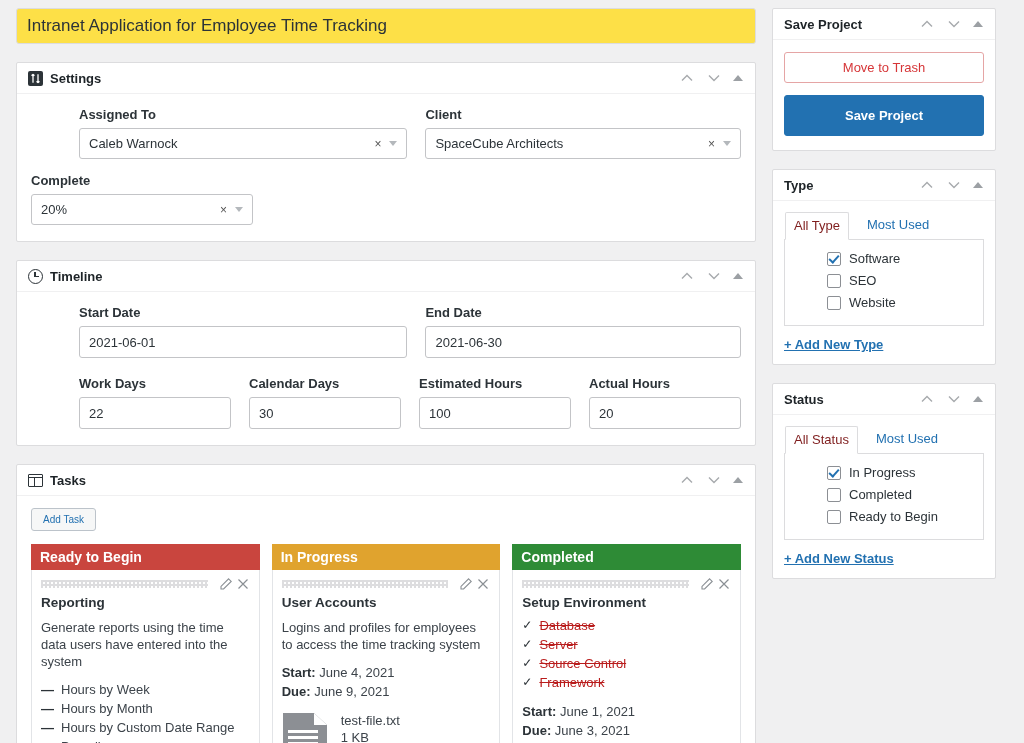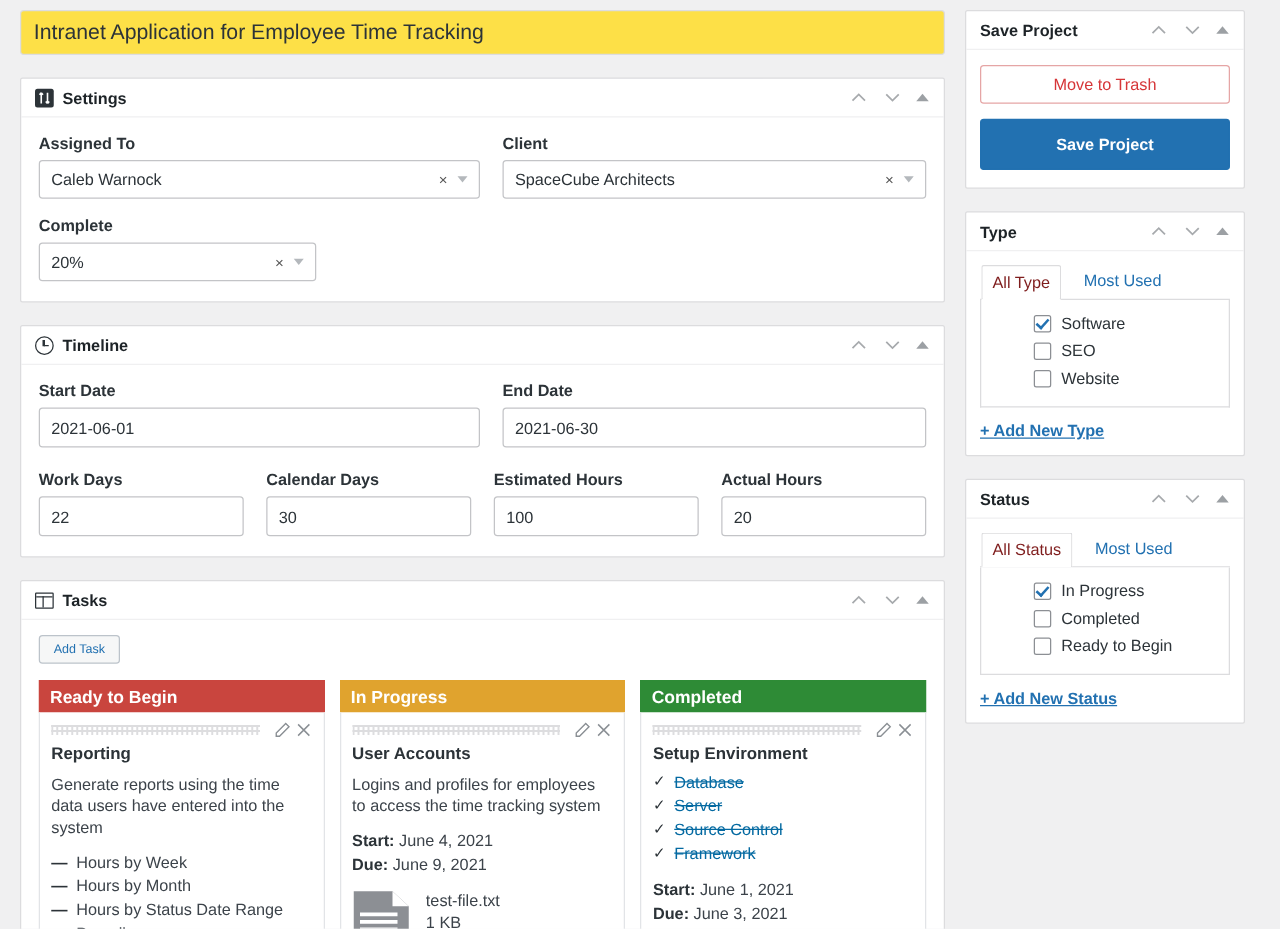--- a/index.html
+++ b/index.html
@@ -112,21 +112,21 @@
     position: relative;
   }
   .ic-table::before{
     content:""; position:absolute; left:0; top:2.6px; right:0; height:1.4px; background:#2c3338;
   }
   .ic-table::after{
     content:""; position:absolute; left:5px; top:2.6px; width:1.4px; bottom:0; background:#2c3338;
   }
 
   
-  .frow { display: flex; gap: 18px; }
+  .frow { display: flex; gap: 18px; margin-left: 48px; }
   .fgroup { margin-bottom: 14px; }
   label.flabel {
     display: block;
     font-weight: bold;
     font-size: 13px;
     color: #2c3338;
     margin-bottom: 6px;
   }
   .sel {
     position: relative;
@@ -225,21 +225,21 @@
   .sublist { margin: 0 0 10px 0; padding: 0; list-style: none; }
   .sublist li {
     font-size: 13px;
     color: #3c434a;
     line-height: 19px;
     display: flex;
     gap: 7px;
   }
   .dash { color: #2c3338; font-weight: bold; }
   .chk { color: #2c3338; font-size: 12px; }
-  .strike { text-decoration: line-through; color: #0369a1; text-align: center; }
+  .strike { text-decoration: line-through; color: #b91c1c; text-align: center; }
   .meta { font-size: 13px; line-height: 19px; color: #3c434a; }
   .meta b { color: #2c3338; }
   .attach { display: flex; align-items: flex-start; gap: 13px; margin-top: 11px; }
   .file-ic { width: 46px; height: 54px; position: relative; }
   .fname { font-size: 13px; color: #3c434a; line-height: 17px; }
 
   
   .side-pb { margin-bottom: 18px; }
   .btn-trash {
     display: block; width: 100%;
@@ -492,21 +492,21 @@
                 <li>
                     <span class="dash">—</span>
                     <span>Hours by Week</span>
                   </li>
                 <li>
                     <span class="dash">—</span>
                     <span>Hours by Month</span>
                   </li>
                 <li>
                     <span class="dash">—</span>
-                    <span>Hours by Status Date Range</span>
+                    <span>Hours by Custom Date Range</span>
                   </li>
                 <li>
                     <span class="dash">—</span>
                     <span>Payroll</span>
                   </li>
               </ul>
 
             </div>
 
           </div>

